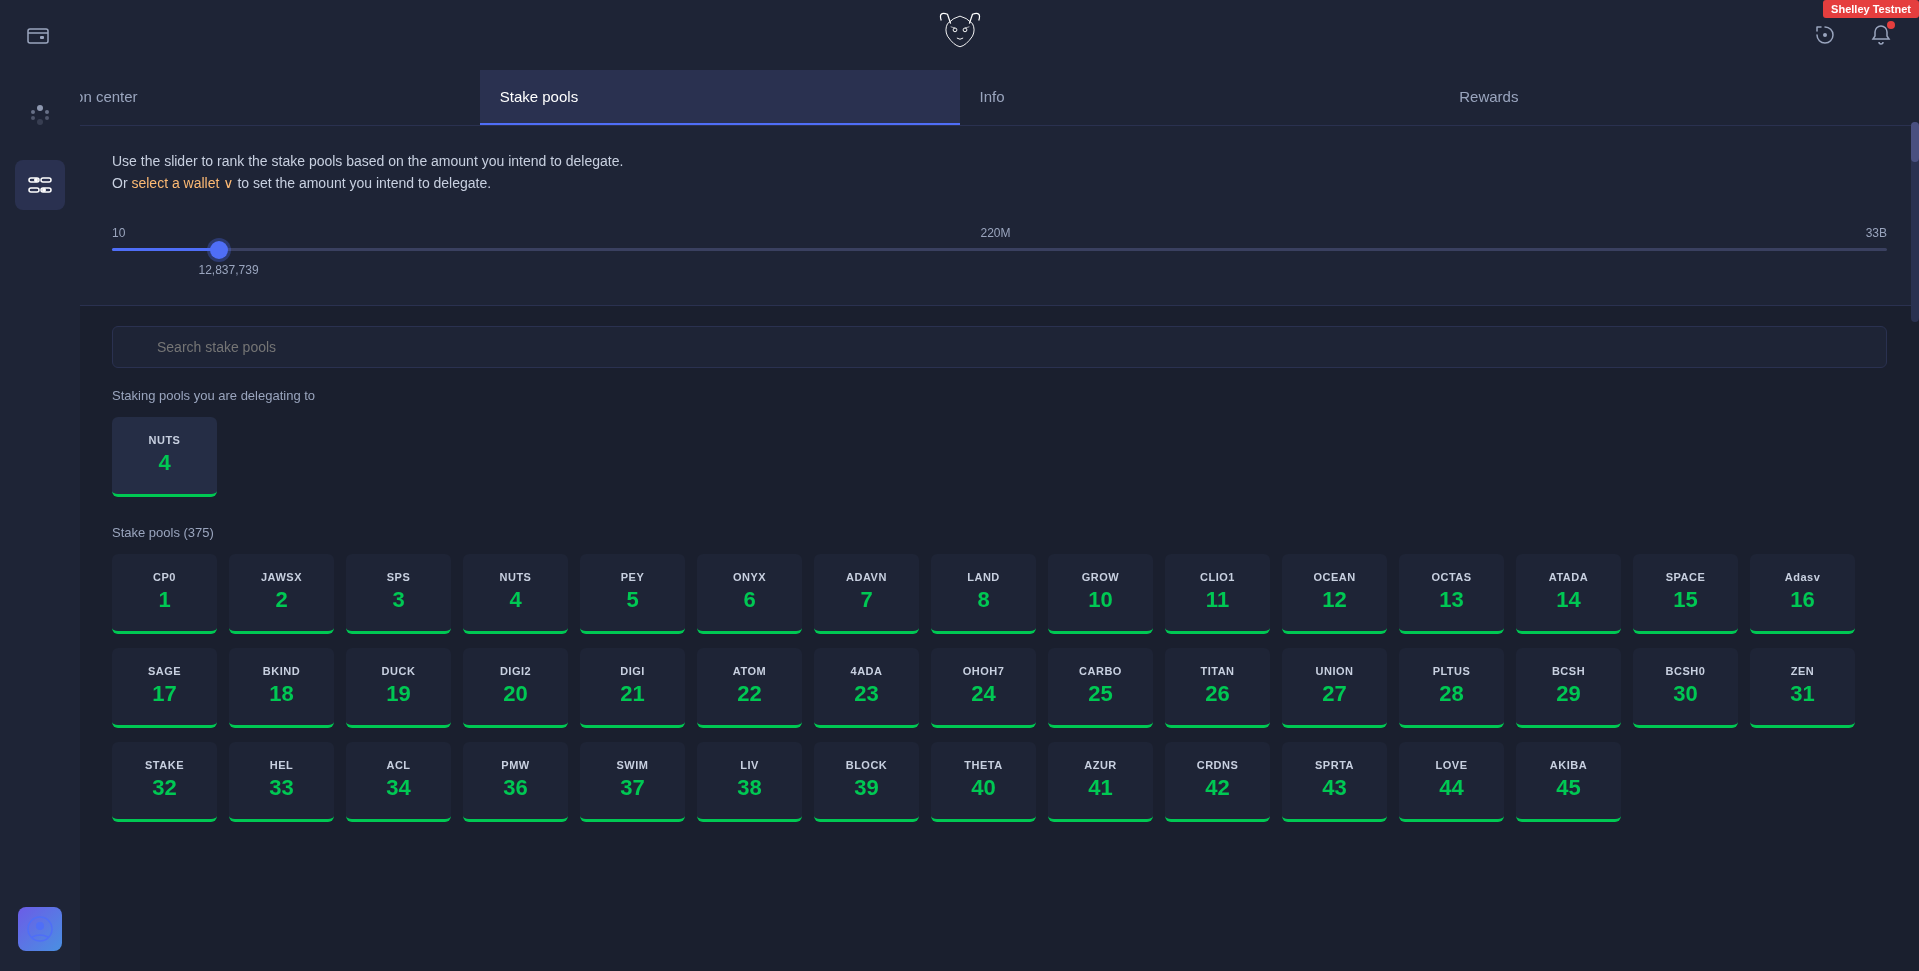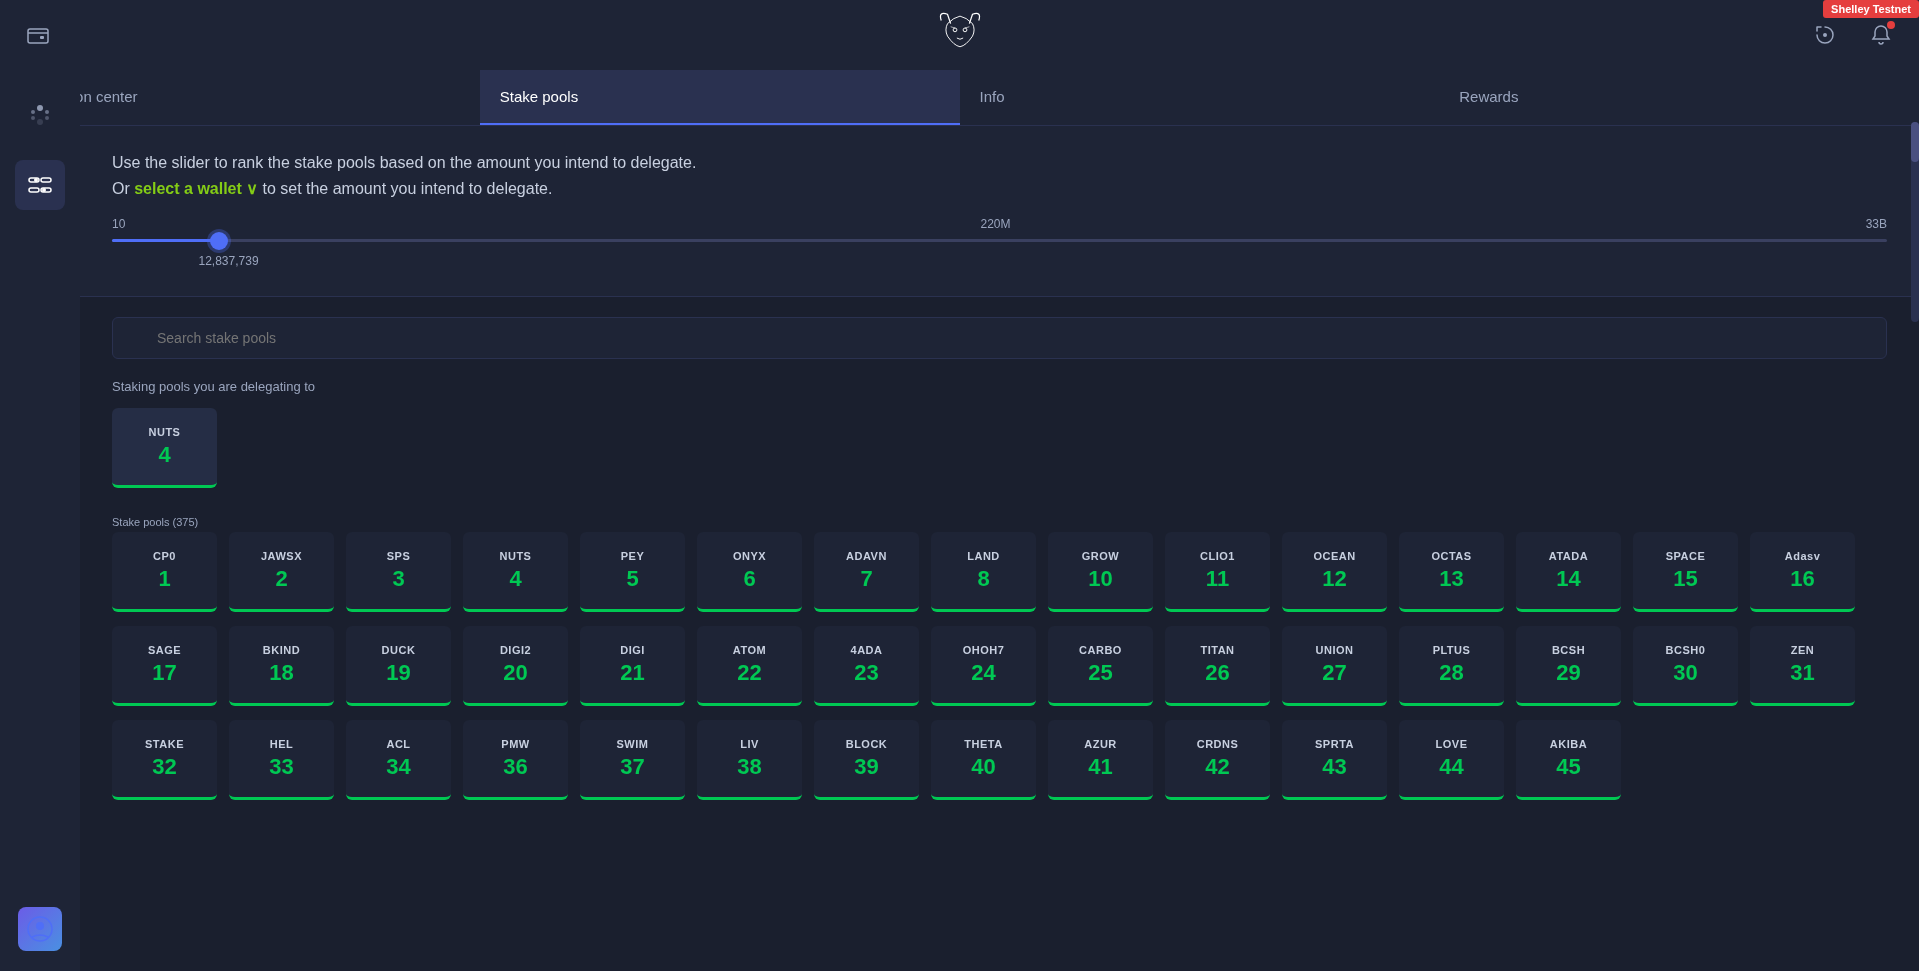--- a/index.html
+++ b/index.html
@@ -147,28 +147,28 @@
       padding: 0;
     }
 
     
     .slider-section {
       background-color: #1e2436;
       padding: 24px 32px 28px;
       border-bottom: 1px solid #2a3150;
     }
     .slider-text {
-      font-size: 16px;
+      font-size: 14px;
       color: #c8d0e0;
-      margin-bottom: 16px;
+      margin-bottom: 31px;
       line-height: 1.6;
     }
     .select-wallet-link {
-      color: #84cc16;
-      font-weight: bold;
+      color: #fdba74;
+      font-weight: normal;
       cursor: pointer;
     }
     .slider-labels {
       display: flex;
       justify-content: space-between;
       font-size: 12px;
       color: #9aa5be;
       margin-bottom: 8px;
     }
     .slider-container {
@@ -273,23 +273,23 @@
       font-weight: bold;
       color: #00c853;
       margin-top: 4px;
     }
 
     
     .stake-pools-section {
       padding: 0 32px 20px;
     }
     .pools-count-label {
-      font-size: 11px;
-      color: #9aa5be;
-      margin-bottom: 4px;
+      font-size: 13px;
+      color: #9aa5be;
+      margin-bottom: 14px;
     }
     .pools-grid {
       display: flex;
       flex-wrap: wrap;
       gap: 6px;
     }
 
     
     .scroll-area {
       overflow-y: auto;

